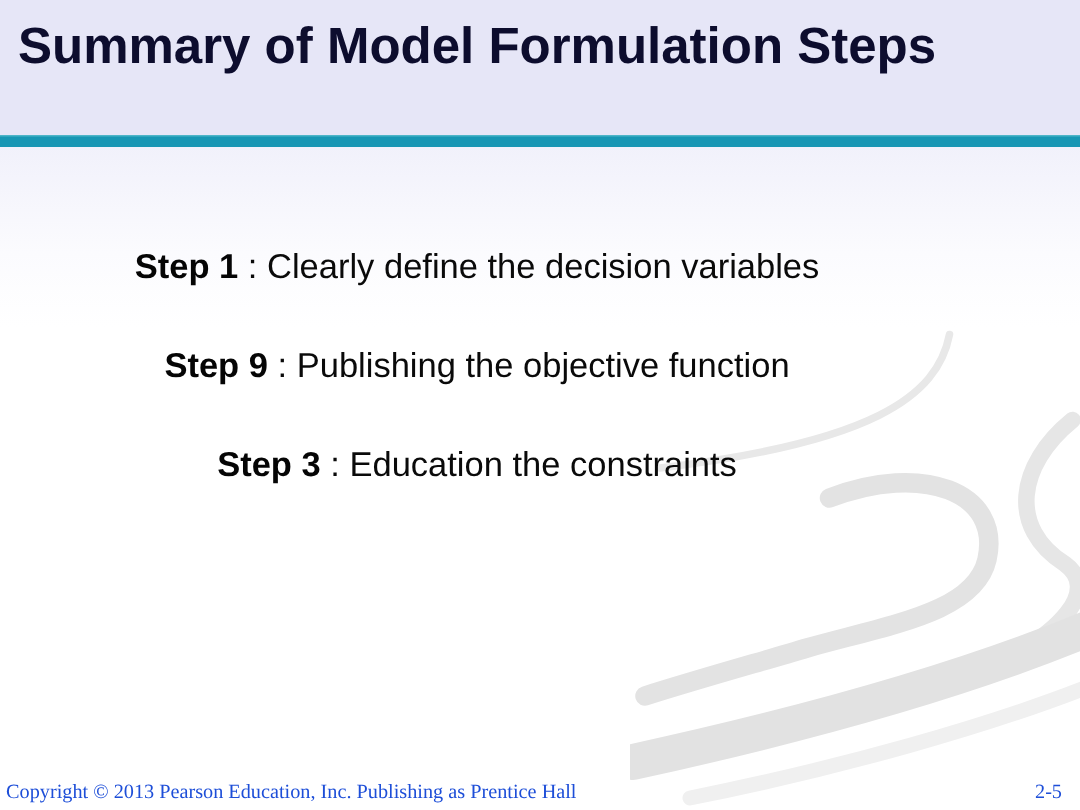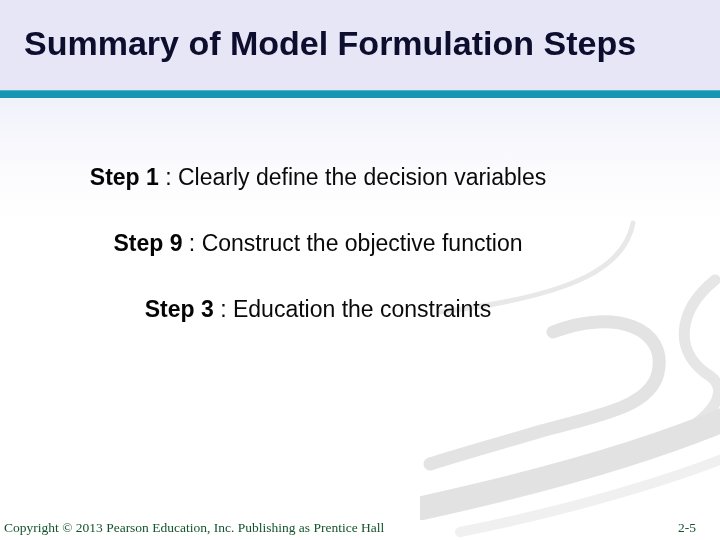--- a/index.html
+++ b/index.html
@@ -17,21 +17,21 @@
   }
   
   .header {
     position: absolute;
     top: 0; left: 0;
     width: 720px;
     height: 90px;
     background: #e6e6f7;
   }
   .header h1 {
-    margin: 16px;
+    margin: 4px;
     padding: 8px 8px 0 8px;
     font-size: 34px;
     font-weight: bold;
     line-height: 1.15;
     letter-spacing: 0px;
     color: #0d0d2e;
   }
   
   .accent-bar {
     position: absolute;
@@ -78,24 +78,24 @@
   .footer {
     position: absolute;
     left: 0;
     bottom: 4px;
     width: 720px;
     display: flex;
     justify-content: space-between;
     align-items: baseline;
     font-family: "Liberation Serif", serif;
     font-size: 13.5px;
-    color: #14532d;
+    color: #1d4ed8;
   }
   .footer .copyright { padding-left: 4px; }
-  .footer .page-number { padding-right: 24px; }
+  .footer .page-number { padding-right: 12px; }
 </style>
 </head>
 <body>
 
 <div class="slide">
 
   <header class="header">
     <h1>Summary of Model Formulation Steps</h1>
   </header>
 
@@ -111,21 +111,21 @@
 
       <path d="M 295 100 C 258 130, 252 172, 290 196 C 312 212, 292 242, 232 268" fill="none" stroke="#e6e6e6" stroke-width="11" stroke-linecap="round"></path>
 
       <path d="M 2 328 C 112 304, 222 274, 308 238" fill="none" stroke="#e2e2e2" stroke-width="24" stroke-linecap="round"></path>
 
       <path d="M 40 352 C 140 332, 240 304, 310 276" fill="none" stroke="#f0f0f0" stroke-width="10" stroke-linecap="round"></path>
     </svg>
 
     <div class="steps">
       <p class="step"><b>Step 1</b><span> : Clearly define the decision variables</span></p>
-      <p class="step"><b>Step 9</b><span> : Construct the objective function</span></p>
+      <p class="step"><b>Step 9</b><span> : Publishing the objective function</span></p>
       <p class="step"><b>Step 3</b><span> : Education the constraints</span></p>
     </div>
 
   </main>
 
   <footer class="footer">
     <span class="copyright">Copyright © 2013 Pearson Education, Inc. Publishing as Prentice Hall</span>
     <span class="page-number">2-5</span>
   </footer>
 

